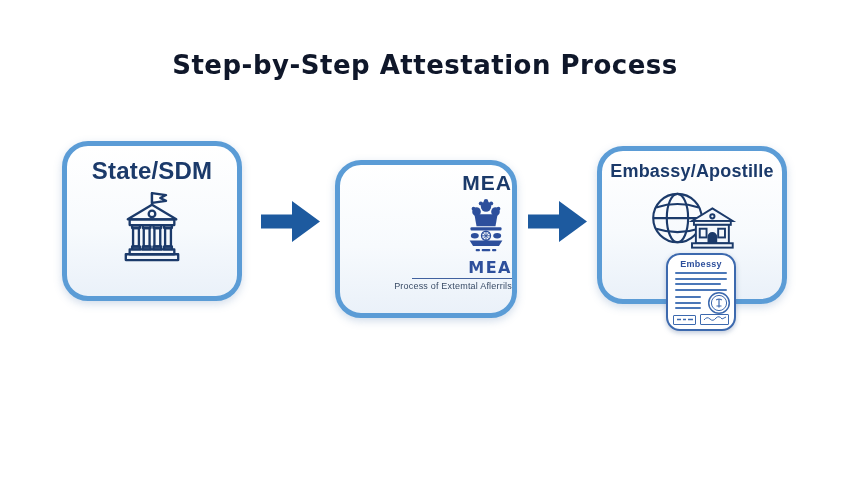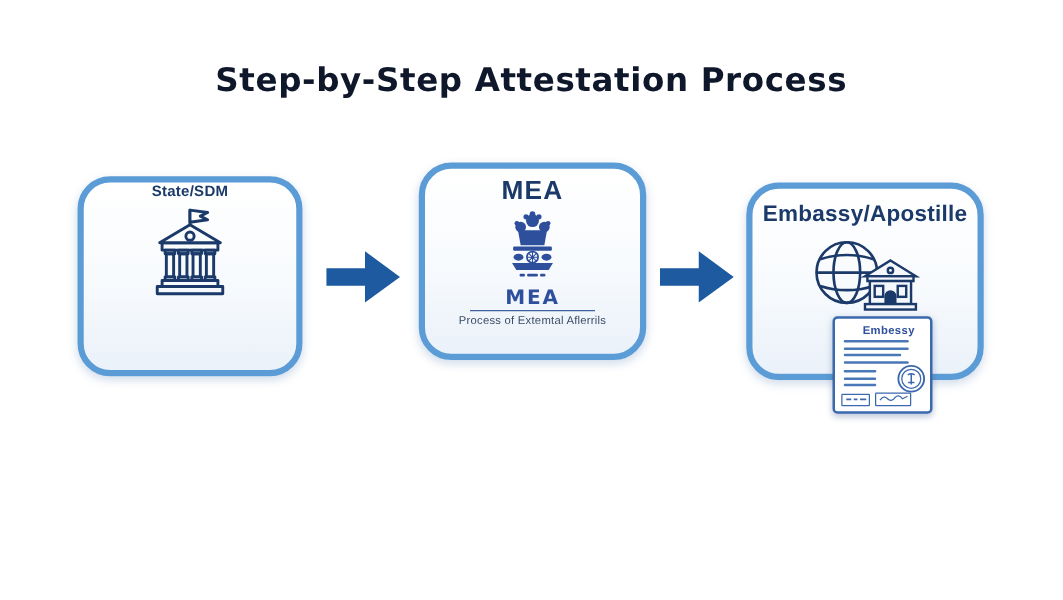--- a/index.html
+++ b/index.html
@@ -15,25 +15,25 @@
     font-size:26px;font-weight:bold;letter-spacing:.5px;color:#0f172a;
   }
 
   .box{
     position:absolute;background:linear-gradient(180deg,#ffffff 0%,#f7fafd 55%,#eaf1f9 100%);
     border:5px solid #5b9cd6;border-radius:26px;
     box-shadow:0 3px 8px rgba(90,130,180,.28);
     display:flex;flex-direction:column;align-items:center;
   }
   .box1{left:62px;top:141px;width:170px;height:150px;}
-  .box2{left:335px;top:130px;width:172px;height:148px;}
+  .box2{left:335px;top:160px;width:172px;height:148px;align-items:flex-end;}
   .box3{left:597px;top:146px;width:180px;height:148px;}
 
   .box-label{
-    color:#1b3a6a;font-weight:bold;font-size:12px;letter-spacing:.2px;
+    color:#1b3a6a;font-weight:bold;font-size:24px;margin-top:11px;letter-spacing:.2px;
     white-space:nowrap;
   }
   .box2 .box-label{font-size:21px;letter-spacing:1px;margin-top:6px;}
   .box3 .box-label{font-size:18px;margin-top:10px;}
 
   .bank-icon{margin-top:4px;}
   .emblem-icon{margin-top:2px;}
   .globe-icon{margin-top:6px;}
 
   .mea-wordmark{
@@ -44,22 +44,22 @@
   .mea-caption{
     color:#3a4c66;font-size:9px;margin-top:2px;letter-spacing:.2px;white-space:nowrap;
   }
 
   .arrow{position:absolute;}
   .arrow1{left:261px;top:200px;}
   .arrow2{left:528px;top:200px;}
 
   .document{
     position:absolute;left:64px;top:102px;width:66px;height:74px;
-    background:#ffffff;border:2px solid #3c69ae;border-radius:4px;
-    box-shadow:0 2px 5px rgba(70,100,150,.35);z-index:3;padding-left:10px;
+    background:#ffffff;border:2px solid #3c69ae;border-radius:14px;
+    box-shadow:0 2px 5px rgba(70,100,150,.35);z-index:3;
   }
   .doc-title{
     text-align:center;margin-top:4px;font-size:9px;font-weight:bold;color:#2d4f9c;
     letter-spacing:.3px;
   }
   .doc-line{position:absolute;left:7px;height:2px;background:#4a77b8;border-radius:1px;}
   .dl1{top:17px;width:52px;}
   .dl2{top:22.5px;width:52px;}
   .dl3{top:28px;width:46px;}
   .dl4{top:33.5px;width:52px;}

